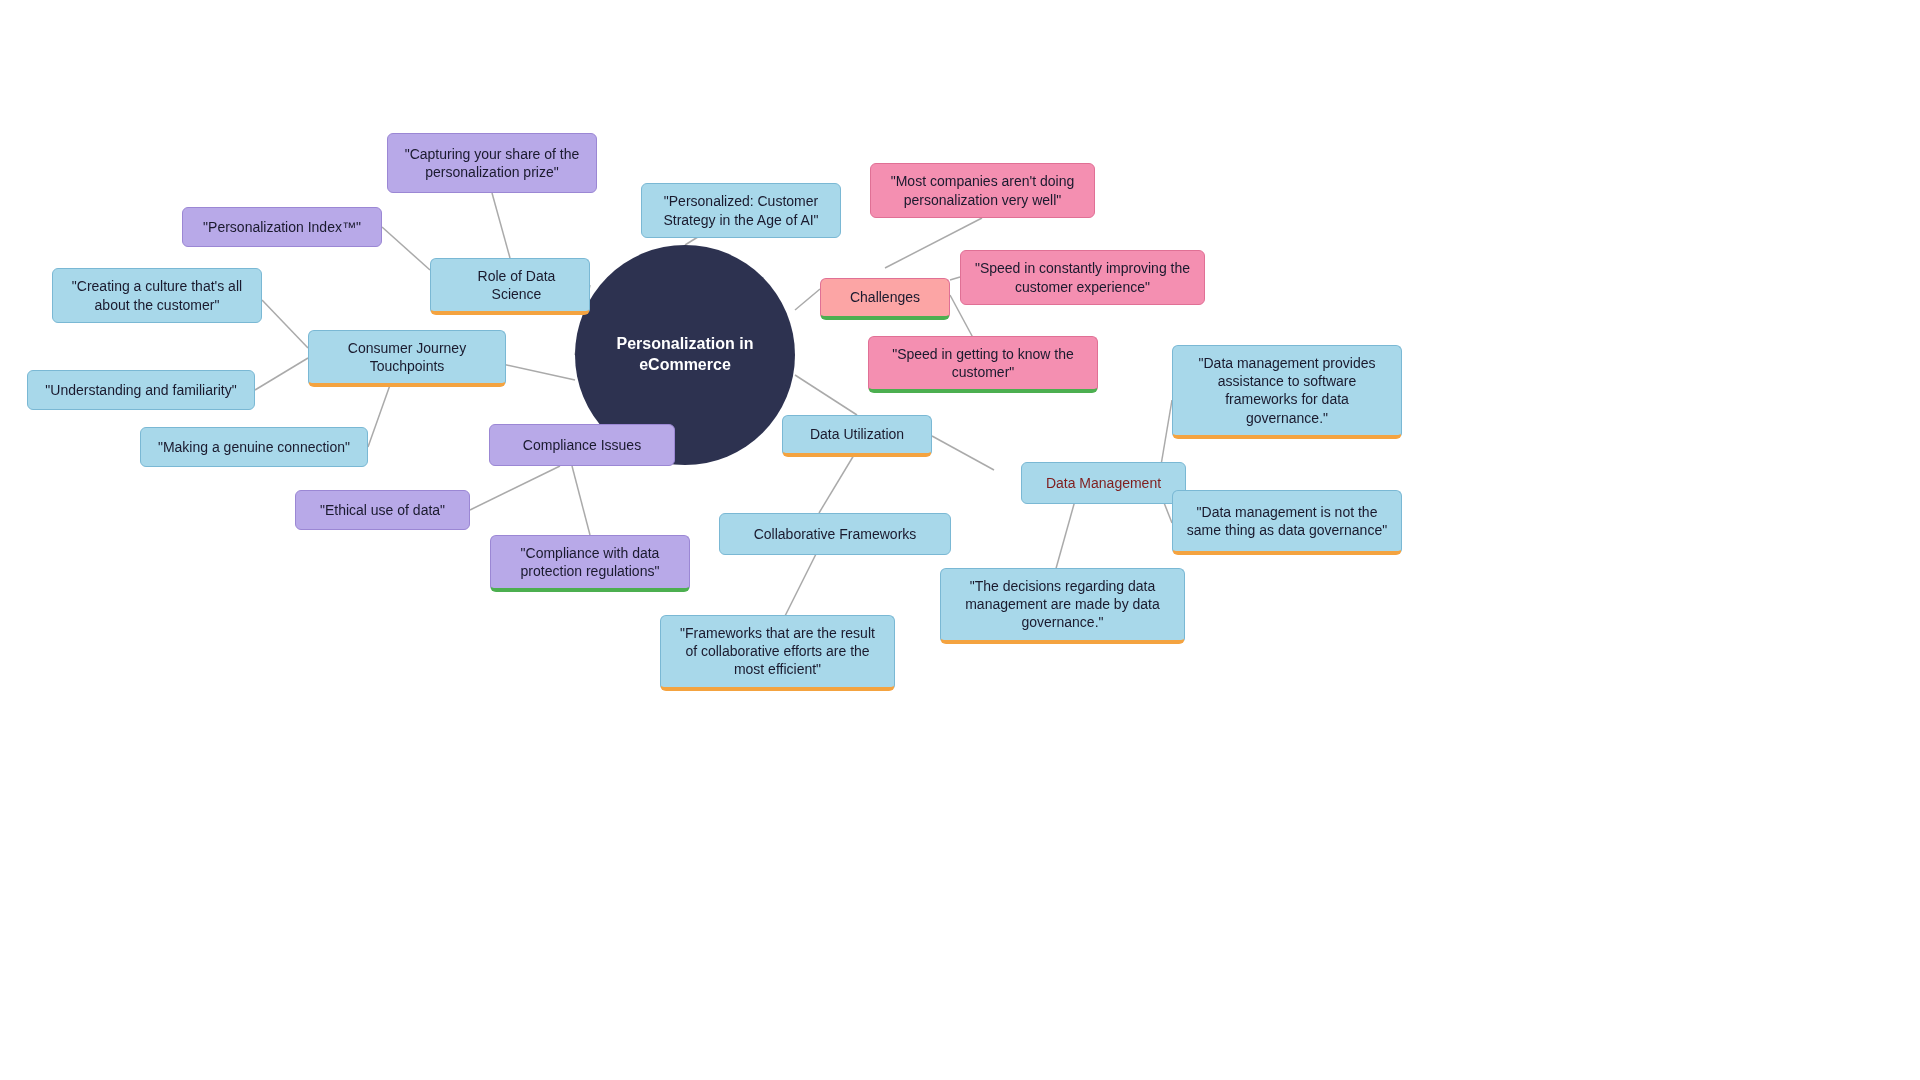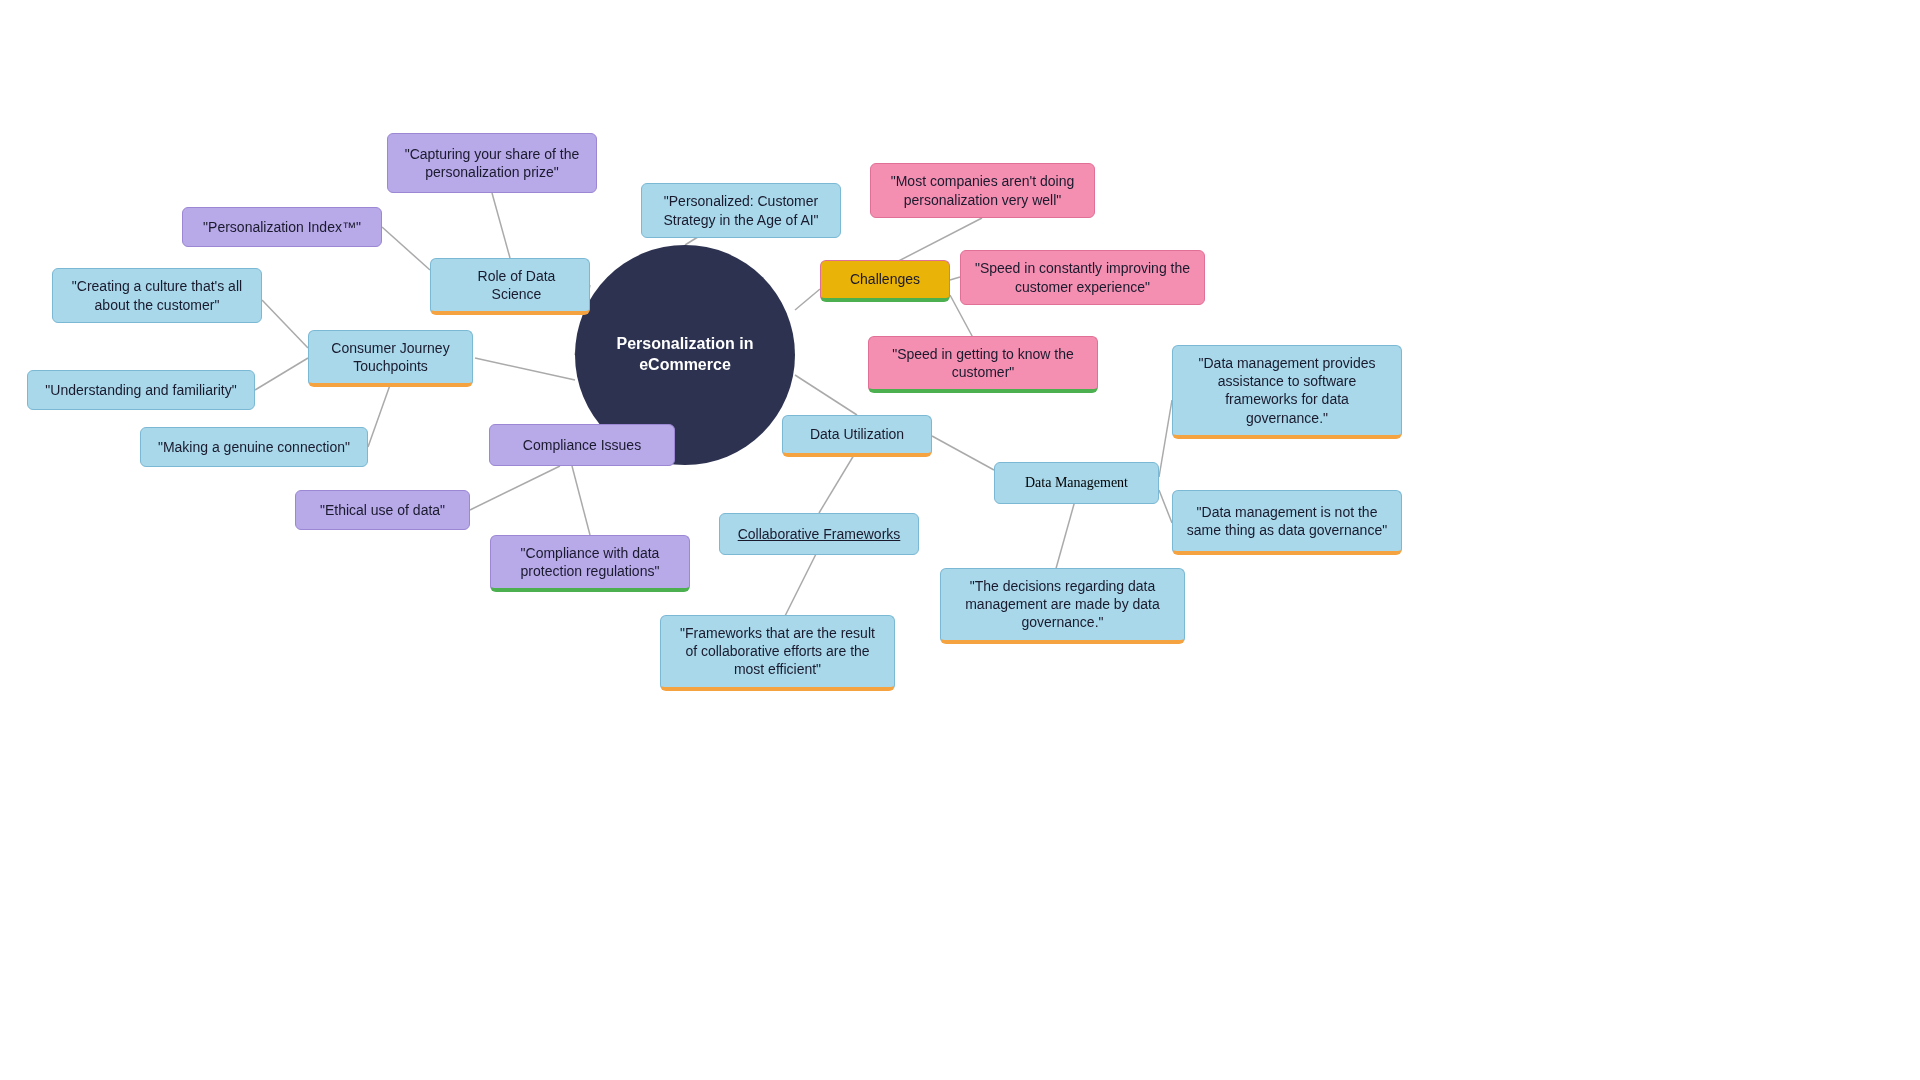--- a/index.html
+++ b/index.html
@@ -92,30 +92,30 @@
 </svg>
 
 <div class="node center-node">Personalization in eCommerce</div>
 
 <div id="nodes-container">
     <div class="node" style="left: 430px; top: 258px; width: 160px; min-height: 55px; background: rgb(168, 216, 234); border-width: 1.5px 1.5px 4px; border-style: solid; border-color: rgb(122, 184, 212) rgb(122, 184, 212) rgb(244, 163, 64); border-image: initial; color: rgb(26, 26, 46); padding-left: 25px;">Role of Data Science</div>
     <div class="node" style="left: 387px; top: 133px; width: 210px; min-height: 60px; background: rgb(184, 169, 232); border: 1.5px solid rgb(155, 135, 212); color: rgb(26, 26, 46);">"Capturing your share of the personalization prize"</div>
     <div class="node" style="left: 182px; top: 207px; width: 200px; min-height: 40px; background: rgb(184, 169, 232); border: 1.5px solid rgb(155, 135, 212); color: rgb(26, 26, 46);">"Personalization Index™"</div>
     <div class="node" style="left: 52px; top: 268px; width: 210px; min-height: 55px; background: rgb(168, 216, 234); border: 1.5px solid rgb(122, 184, 212); color: rgb(26, 26, 46);">"Creating a culture that's all about the customer"</div>
     <div class="node" style="left: 27px; top: 370px; width: 228px; min-height: 40px; background: rgb(168, 216, 234); border: 1.5px solid rgb(122, 184, 212); color: rgb(26, 26, 46);">"Understanding and familiarity"</div>
-    <div class="node" style="left: 308px; top: 330px; width: 165px; min-height: 55px; background: rgb(168, 216, 234); border-width: 1.5px 1.5px 4px; border-style: solid; border-color: rgb(122, 184, 212) rgb(122, 184, 212) rgb(244, 163, 64); border-image: initial; color: rgb(26, 26, 46);">Consumer Journey Touchpoints</div>
+    <div class="node" style="left: 308px; top: 330px; width: 198px; min-height: 55px; background: rgb(168, 216, 234); border-width: 1.5px 1.5px 4px; border-style: solid; border-color: rgb(122, 184, 212) rgb(122, 184, 212) rgb(244, 163, 64); border-image: initial; color: rgb(26, 26, 46);">Consumer Journey Touchpoints</div>
     <div class="node" style="left: 140px; top: 427px; width: 228px; min-height: 40px; background: rgb(168, 216, 234); border: 1.5px solid rgb(122, 184, 212); color: rgb(26, 26, 46);">"Making a genuine connection"</div>
     <div class="node" style="left: 489px; top: 424px; width: 186px; min-height: 42px; background: rgb(184, 169, 232); border: 1.5px solid rgb(155, 135, 212); color: rgb(26, 26, 46);">Compliance Issues</div>
     <div class="node" style="left: 295px; top: 490px; width: 175px; min-height: 40px; background: rgb(184, 169, 232); border: 1.5px solid rgb(155, 135, 212); color: rgb(26, 26, 46);">"Ethical use of data"</div>
     <div class="node" style="left: 490px; top: 535px; width: 200px; min-height: 55px; background: rgb(184, 169, 232); border-width: 1.5px 1.5px 4px; border-style: solid; border-color: rgb(155, 135, 212) rgb(155, 135, 212) rgb(76, 175, 80); border-image: initial; color: rgb(26, 26, 46);">"Compliance with data protection regulations"</div>
     <div class="node" style="left: 641px; top: 183px; width: 200px; min-height: 55px; background: rgb(168, 216, 234); border: 1.5px solid rgb(122, 184, 212); color: rgb(26, 26, 46);">"Personalized: Customer Strategy in the Age of AI"</div>
-    <div class="node" style="left: 820px; top: 260px; width: 130px; min-height: 42px; background: #eab308; border-width: 1.5px 1.5px 4px; border-style: solid; border-color: rgb(224, 112, 149) rgb(224, 112, 149) rgb(76, 175, 80); border-image: initial; color: rgb(26, 26, 46);">Challenges</div>
+    <div class="node" style="left: 820px; top: 278px; width: 130px; min-height: 42px; background: #fca5a5; border-width: 1.5px 1.5px 4px; border-style: solid; border-color: rgb(224, 112, 149) rgb(224, 112, 149) rgb(76, 175, 80); border-image: initial; color: rgb(26, 26, 46);">Challenges</div>
     <div class="node" style="left: 870px; top: 163px; width: 225px; min-height: 55px; background: rgb(244, 143, 177); border: 1.5px solid rgb(224, 112, 149); color: rgb(26, 26, 46);">"Most companies aren't doing personalization very well"</div>
     <div class="node" style="left: 960px; top: 250px; width: 245px; min-height: 55px; background: rgb(244, 143, 177); border: 1.5px solid rgb(224, 112, 149); color: rgb(26, 26, 46);">"Speed in constantly improving the customer experience"</div>
     <div class="node" style="left: 868px; top: 336px; width: 230px; min-height: 50px; background: rgb(244, 143, 177); border-width: 1.5px 1.5px 4px; border-style: solid; border-color: rgb(224, 112, 149) rgb(224, 112, 149) rgb(76, 175, 80); border-image: initial; color: rgb(26, 26, 46);">"Speed in getting to know the customer"</div>
     <div class="node" style="left: 782px; top: 415px; width: 150px; min-height: 42px; background: rgb(168, 216, 234); border-width: 1.5px 1.5px 4px; border-style: solid; border-color: rgb(122, 184, 212) rgb(122, 184, 212) rgb(244, 163, 64); border-image: initial; color: rgb(26, 26, 46);">Data Utilization</div>
-    <div class="node" style="left: 994px; top: 462px; width: 165px; min-height: 42px; background: rgb(168, 216, 234); border: 1.5px solid rgb(122, 184, 212); color: #000000; font-family: Liberation Serif, serif;">Data Management</div>
-    <div class="node" style="left: 719px; top: 513px; width: 200px; min-height: 42px; background: rgb(168, 216, 234); border: 1.5px solid rgb(122, 184, 212); color: rgb(26, 26, 46); text-decoration: underline;">Collaborative Frameworks</div>
+    <div class="node" style="left: 1021px; top: 462px; width: 165px; min-height: 42px; background: rgb(168, 216, 234); border: 1.5px solid rgb(122, 184, 212); color: #7f1d1d;">Data Management</div>
+    <div class="node" style="left: 719px; top: 513px; width: 232px; min-height: 42px; background: rgb(168, 216, 234); border: 1.5px solid rgb(122, 184, 212); color: rgb(26, 26, 46);">Collaborative Frameworks</div>
     <div class="node" style="left: 1172px; top: 345px; width: 230px; min-height: 80px; background: rgb(168, 216, 234); border-width: 1.5px 1.5px 4px; border-style: solid; border-color: rgb(122, 184, 212) rgb(122, 184, 212) rgb(244, 163, 64); border-image: initial; color: rgb(26, 26, 46);">"Data management provides assistance to software frameworks for data governance."</div>
     <div class="node" style="left: 1172px; top: 490px; width: 230px; min-height: 65px; background: rgb(168, 216, 234); border-width: 1.5px 1.5px 4px; border-style: solid; border-color: rgb(122, 184, 212) rgb(122, 184, 212) rgb(244, 163, 64); border-image: initial; color: rgb(26, 26, 46);">"Data management is not the same thing as data governance"</div>
     <div class="node" style="left: 940px; top: 568px; width: 245px; min-height: 70px; background: rgb(168, 216, 234); border-width: 1.5px 1.5px 4px; border-style: solid; border-color: rgb(122, 184, 212) rgb(122, 184, 212) rgb(244, 163, 64); border-image: initial; color: rgb(26, 26, 46);">"The decisions regarding data management are made by data governance."</div>
     <div class="node" style="left: 660px; top: 615px; width: 235px; min-height: 75px; background: rgb(168, 216, 234); border-width: 1.5px 1.5px 4px; border-style: solid; border-color: rgb(122, 184, 212) rgb(122, 184, 212) rgb(244, 163, 64); border-image: initial; color: rgb(26, 26, 46);">"Frameworks that are the result of collaborative efforts are the most efficient"</div>
   </div>
 
 </body></html>

